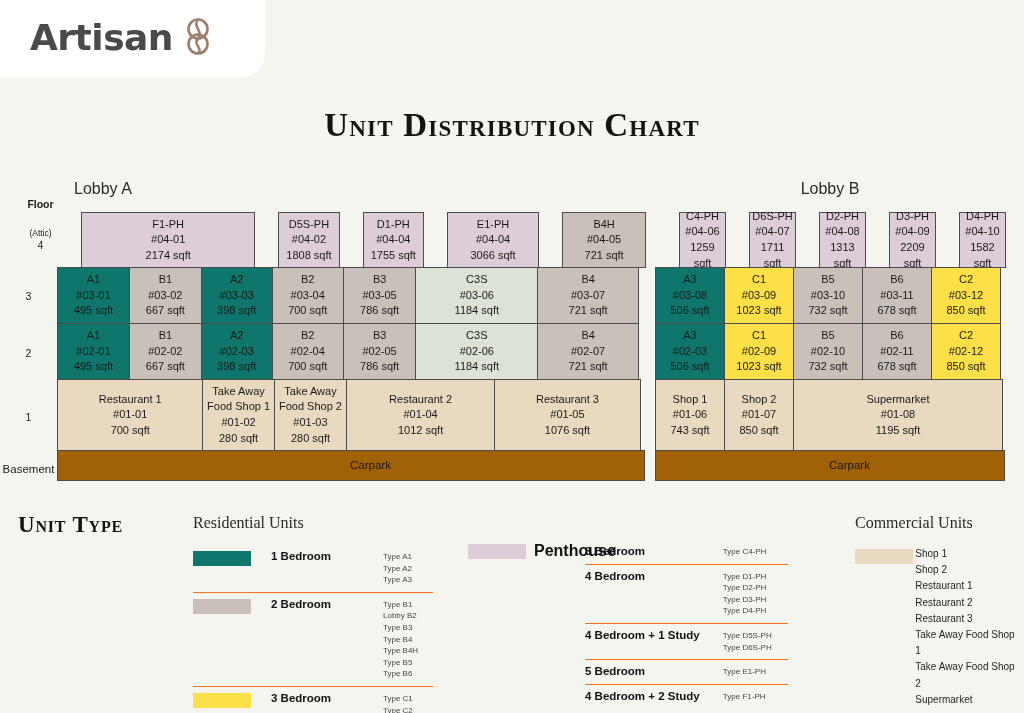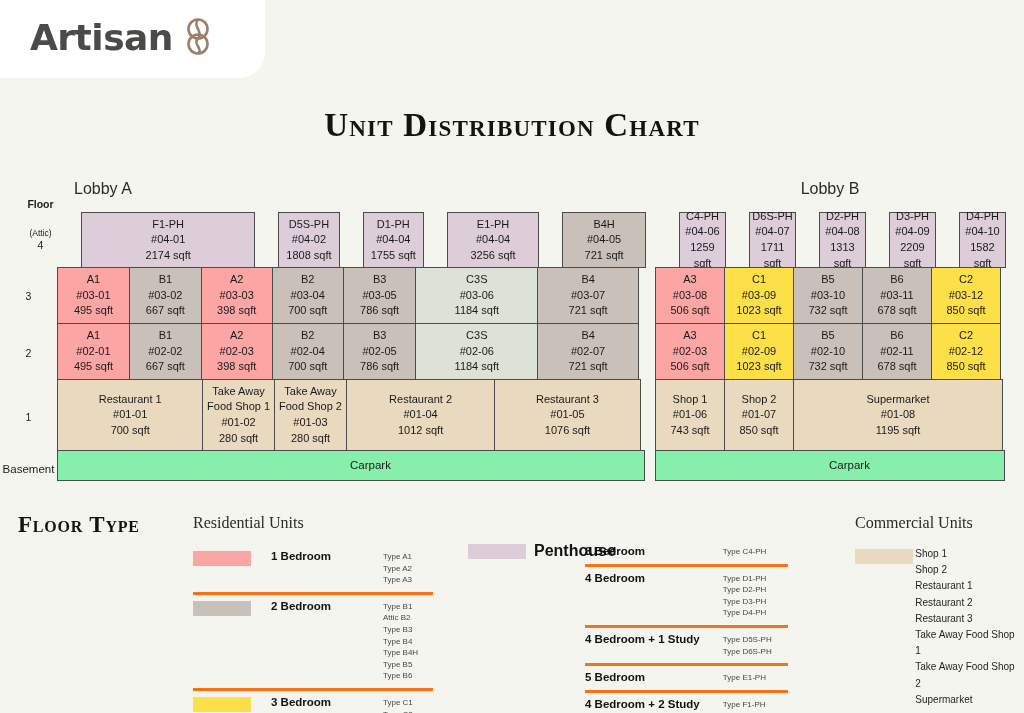--- a/index.html
+++ b/index.html
@@ -79,46 +79,46 @@
   }
   .r4 { height: 56px; margin-left: 24px; }
   .r3, .r2 { height: 57px; }
   .r1 { height: 72px; }
   .rb { height: 31px; font-size: 11.5px; }
   .cell .code { }
   .cell .num  { }
   .cell .area { }
 
   
-  .t-1bed  { background: #fca5a5; }
+  .t-1bed  { background: #0f766e; }
   .t-2bed  { background: #c9c0ba; }
   .t-3bed  { background: #fde047; }
   .t-3bedS { background: #dde2d7; }
   .t-ph    { background: #ddcdd8; }
   .t-comm  { background: #e8d9bf; }
-  .t-park  { background: #86efac; padding-left: 40px; }
+  .t-park  { background: #a16207; padding-left: 40px; }
 
   
   .unit-type-title {
     position: absolute; left: 18px; top: 512px;
     font-family: "Liberation Serif", serif;
     font-size: 23px; font-weight: bold;
     font-variant: small-caps; letter-spacing: 0.8px;
     color: #15130f;
   }
   .legend-group-title {
     font-family: "Liberation Serif", serif;
     font-size: 16px; color: #2a2a28;
   }
   .swatch {
     width: 58px; height: 15px; display: inline-block;
   }
   .legend-row {
     display: flex; align-items: flex-start;
-    border-top: 3px solid #f97316;
+    border-top: 1px solid #f97316;
   }
   .legend-row.first { border-top: none; }
   .legend-main {
     font-size: 11.5px; font-weight: bold; color: #121212;
     padding: 5px 0 5px 0;
   }
   .legend-types {
     font-size: 8px; color: #4a4642; line-height: 1.45;
     padding: 6px 0 6px 0;
   }
@@ -203,21 +203,21 @@
         <div class="area">1808 sqft</div>
       </div>
       <div class="cell r4 t-ph" style="width: 12.9%;">
         <div class="code">D1-PH</div>
         <div class="num">#04-04</div>
         <div class="area">1755 sqft</div>
       </div>
       <div class="cell r4 t-ph" style="width: 19.5%;">
         <div class="code">E1-PH</div>
         <div class="num">#04-04</div>
-        <div class="area">3256 sqft</div>
+        <div class="area">3066 sqft</div>
       </div>
       <div class="cell r4 t-2bed" style="width: 17.7%;">
         <div class="code">B4H</div>
         <div class="num">#04-05</div>
         <div class="area">721 sqft</div>
       </div>
     </div>
   <div class="grid-row" id="a-floor3">
       <div class="cell r3 t-1bed" style="width: 12.4%;">
         <div class="code">A1</div>
@@ -427,40 +427,40 @@
         <div class="area">1195 sqft</div>
       </div>
     </div>
   <div class="grid-row">
     <div class="cell rb t-park" style="width:100%">
       <span>Carpark</span>
     </div>
   </div>
 </div>
 
-<div class="unit-type-title">Floor Type</div>
+<div class="unit-type-title">Unit Type</div>
 
 <div id="residential">
   <div class="legend-group-title">Residential Units</div>
   <div class="res-body" id="res-rows">
       <div class="legend-row first">
         <div class="sw-col"><span class="swatch t-1bed"></span></div>
         <div class="legend-main">1 Bedroom</div>
         <div class="legend-types">
           <div>Type A1</div>
           <div>Type A2</div>
           <div>Type A3</div>
         </div>
       </div>
       <div class="legend-row">
         <div class="sw-col"><span class="swatch t-2bed"></span></div>
         <div class="legend-main">2 Bedroom</div>
         <div class="legend-types">
           <div>Type B1</div>
-          <div>Attic B2</div>
+          <div>Lobby B2</div>
           <div>Type B3</div>
           <div>Type B4</div>
           <div>Type B4H</div>
           <div>Type B5</div>
           <div>Type B6</div>
         </div>
       </div>
       <div class="legend-row">
         <div class="sw-col"><span class="swatch t-3bed"></span></div>
         <div class="legend-main">3 Bedroom</div>

